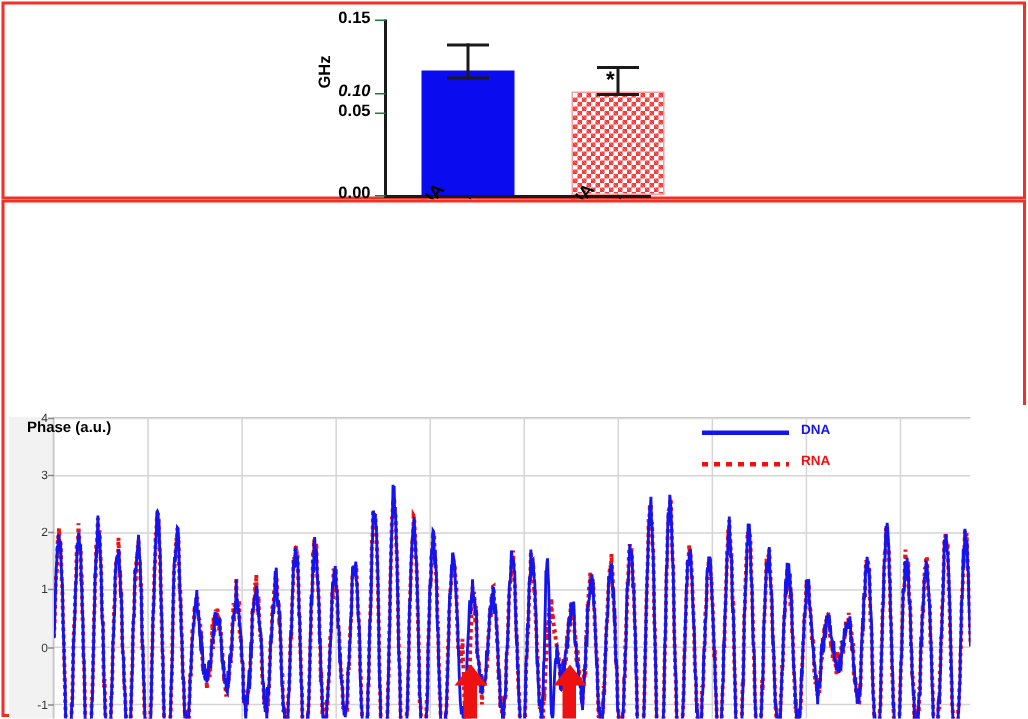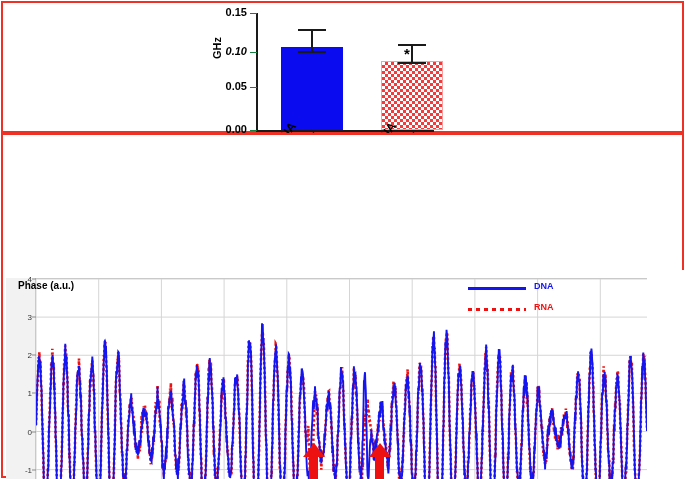--- a/index.html
+++ b/index.html
@@ -69,24 +69,24 @@
 
   <div id="top-panel" class="panel-border">
     <div id="bar-chart">
       <div id="bc-ytitle">GHz</div>
       <div class="bc-axis-y"></div>
       <div class="bc-axis-x"></div>
 
       <div class="bc-ytick" style="top:6px;">
         <span class="bc-ylabel-txt">0.15</span>
         </div>
-      <div class="bc-ytick" style="top:45px;font-style:italic;">
+      <div class="bc-ytick" style="top:55px;font-style:italic;">
         <span class="bc-ylabel-txt">0.10</span>
         </div>
-      <div class="bc-ytick" style="top:80px;">
+      <div class="bc-ytick" style="top:68px;">
         <span class="bc-ylabel-txt">0.05</span>
         </div>
       <div class="bc-ytick" style="top:123px;text-decoration:underline;">
         <span class="bc-ylabel-txt">0.00</span>
         </div>
 
       <div class="bc-plot">
 
         <div class="bar" id="bar-dna"></div>
         <div class="errbar">

